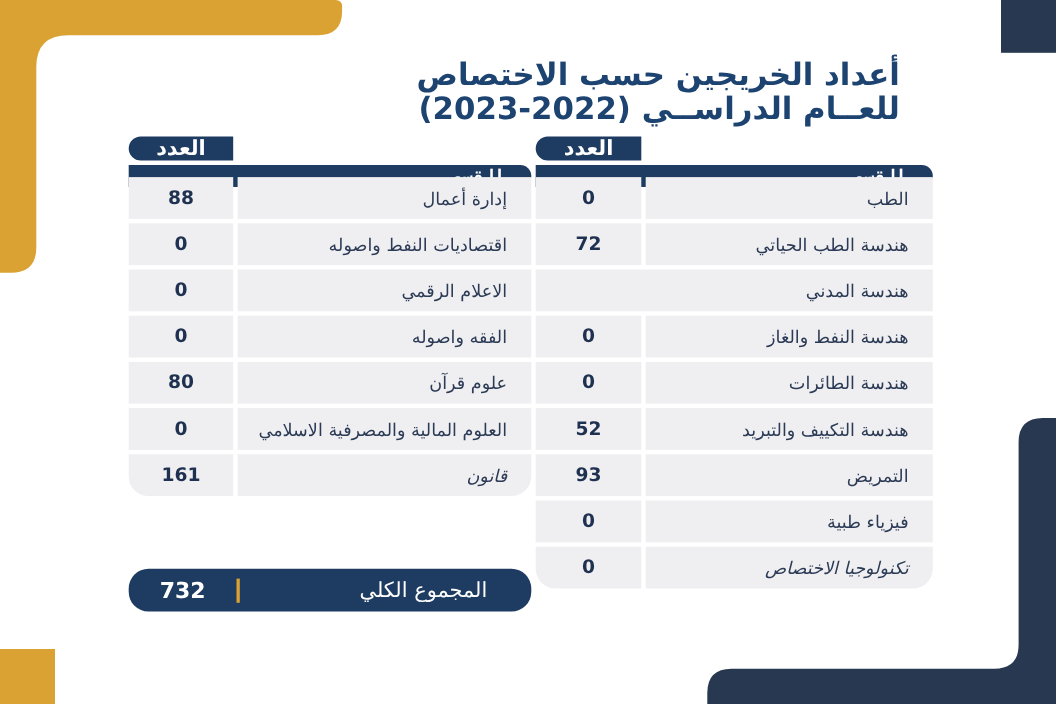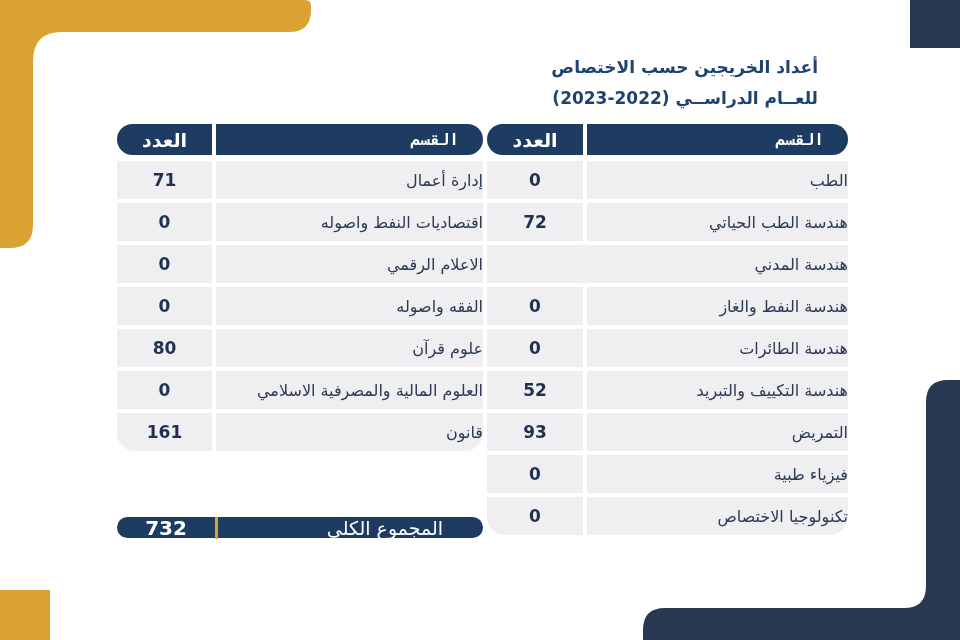--- a/index.html
+++ b/index.html
@@ -9,53 +9,53 @@
     overflow: hidden;
     position: relative;
     font-family: "DejaVu Sans", sans-serif;
   }
   .decor-svg { position: absolute; inset: 0; width: 960px; height: 640px; pointer-events: none; }
 
   .title {
     position: absolute; top: 52px; right: 142px;
     direction: rtl; text-align: right;
     color: var(--title_blue);
-    font-size: 17px; font-weight: bold; line-height: 31px;
+    font-size: 28px; font-weight: bold; line-height: 31px;
     white-space: nowrap;
   }
 
   .gtable { position: absolute; top: 124px; }
   .gtable.right { left: 487px; width: 361px; --countw: 96px; }
   .gtable.left  { left: 117px; width: 366px; --countw: 95px; }
 
-  .thead { display: flex; gap: 4px; height: 31px; }
+  .thead { display: flex; gap: 4px; height: 31px; flex-direction: column; }
   .th {
     background: var(--navy_table); color: #ffffff; font-weight: bold;
     display: flex; align-items: center; direction: rtl;
   }
   .th.count { width: var(--countw); justify-content: center; border-radius: 16px 0 0 16px; font-size: 19px; }
   .th.name  { flex: 1; justify-content: flex-start; padding-right: 24px; border-radius: 0 16px 16px 0; font-size: 16px; font-family: Liberation Mono, monospace; }
 
   .rows { display: flex; flex-direction: column; gap: 4px; margin-top: 6px; }
   .row { display: flex; gap: 4px; height: 38px; }
   .cell { background: var(--row_bg); display: flex; align-items: center; }
   .cell.count {
     width: var(--countw); justify-content: center;
     font-weight: bold; font-size: 17px; color: var(--number_text);
   }
   .cell.name {
     flex: 1; direction: rtl; justify-content: flex-start;
-    font-size: 16px; color: var(--row_text);
+    padding-right: 22px; font-size: 16px; color: var(--row_text);
   }
   .row:last-child .cell.count { border-bottom-left-radius: 18px; }
-  .row:last-child .cell.name  { border-bottom-right-radius: 18px; }
+  .row:last-child .cell.name  { border-bottom-right-radius: 18px; font-style: italic; }
 
   .total-pill {
     position: absolute; left: 117px; top: 517px;
-    width: 366px; height: 21px;
+    width: 366px; height: 39px;
     background: var(--navy_table); border-radius: 18px;
     display: flex; align-items: stretch;
   }
   .total-value {
     width: 98px; display: flex; align-items: center; justify-content: center;
     color: #ffffff; font-weight: bold; font-size: 20px;
   }
   .total-divider { width: 3px; height: 22px; background: var(--gold); align-self: center; }
   .total-label {
     flex: 1; display: flex; align-items: center; justify-content: flex-start;
@@ -122,21 +122,21 @@
     </div>
 </div>
 
 <div class="gtable left">
   <div class="thead">
     <div class="th count">العدد</div>
     <div class="th name">القسم</div>
   </div>
   <div class="rows">
       <div class="row">
-        <div class="cell count">71</div>
+        <div class="cell count">88</div>
         <div class="cell name">إدارة أعمال</div>
       </div>
       <div class="row">
         <div class="cell count">0</div>
         <div class="cell name">اقتصاديات النفط واصوله</div>
       </div>
       <div class="row">
         <div class="cell count">0</div>
         <div class="cell name">الاعلام الرقمي</div>
       </div>

